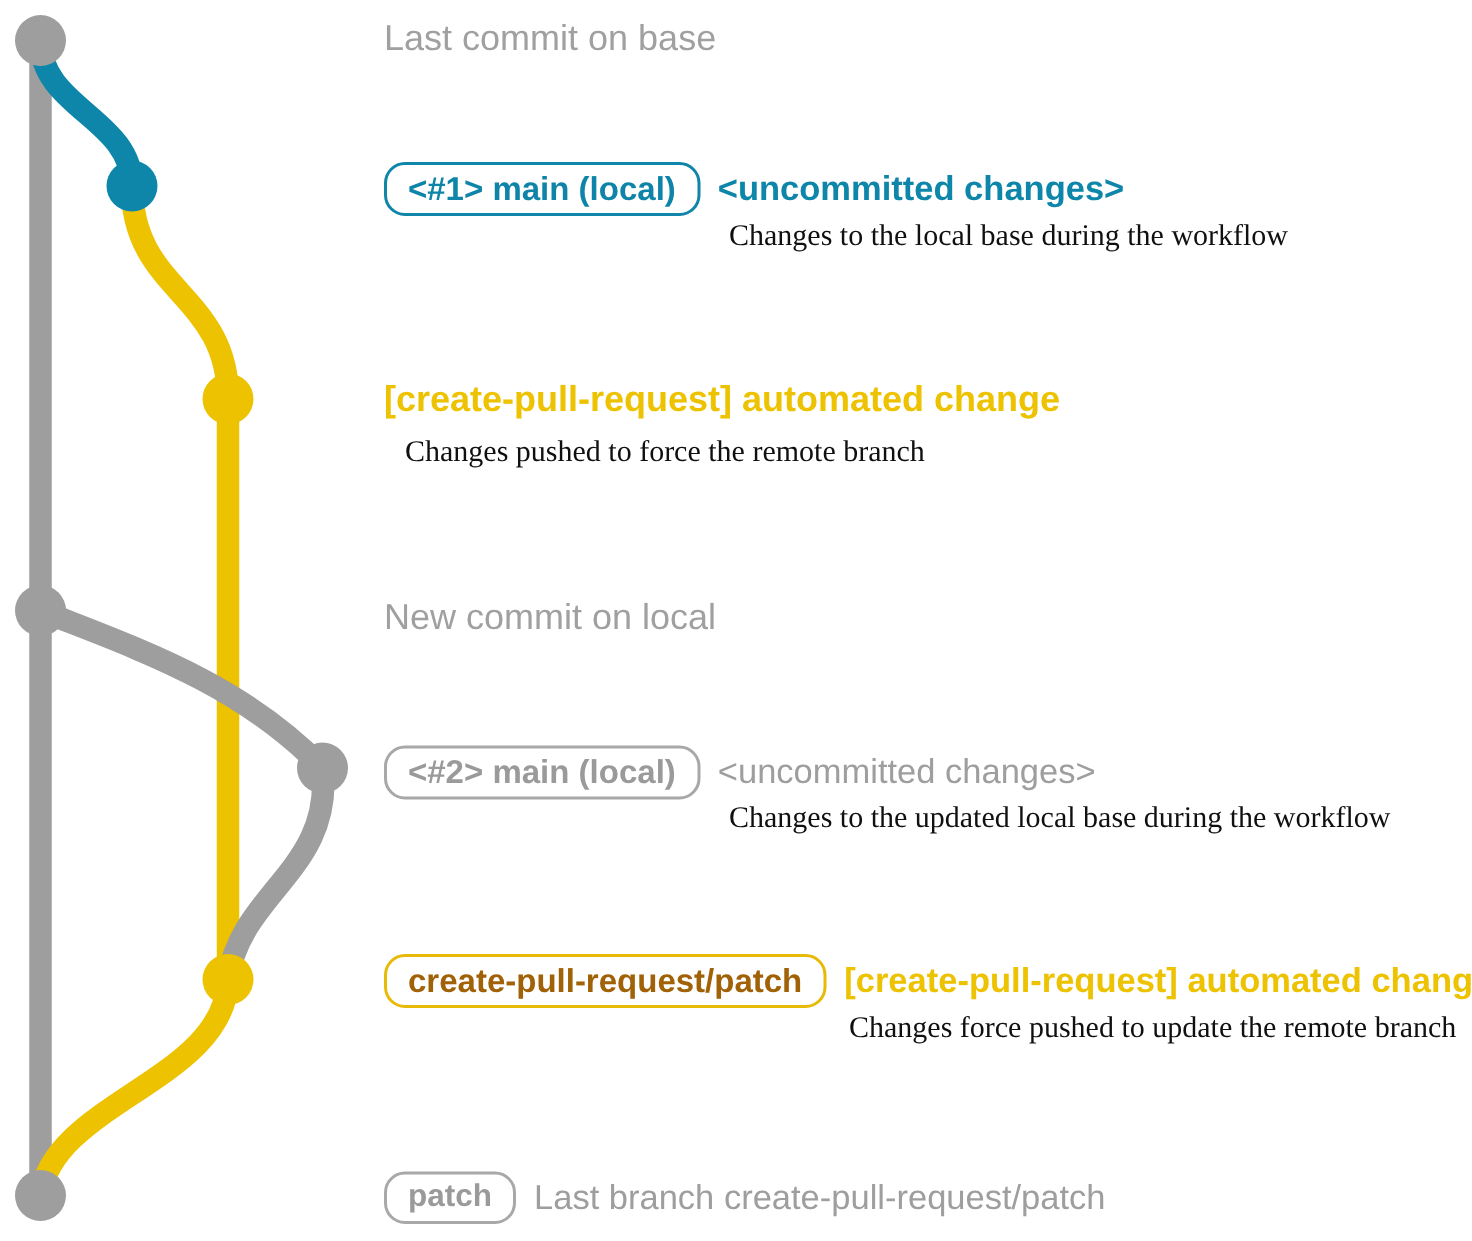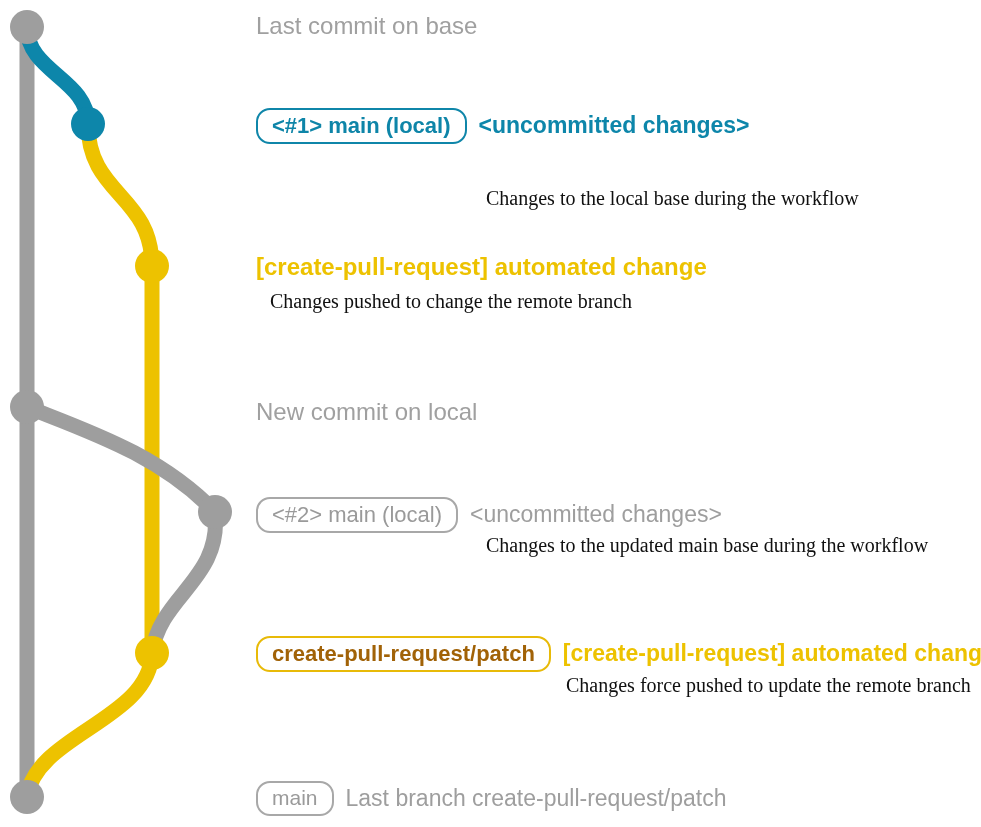--- a/index.html
+++ b/index.html
@@ -58,21 +58,21 @@
     font-weight: bold;
   }
   .badge.yellow {
     border-color: #e8ba08;
     color: #a16207;
     font-weight: bold;
   }
   .badge.gray {
     border-color: #a8a8a8;
     color: #9a9a9a;
-    font-weight: normal;
+    font-weight: bold;
   }
   .badge.small {
     font-size: 21px;
     padding: 4px 14px 5px 14px;
   }
 
   .subject {
     font-size: 23px;
     line-height: 1.1;
     margin-left: 12px;
@@ -134,38 +134,38 @@
   </svg>
 
   <div id="labels-layer">
 
     <div class="standalone gray" style="left:256px; top:12px;">Last commit on base</div>
 
     <div class="row" style="left:256px; top:108px;">
       <span class="badge teal">&lt;#1&gt; main (local)</span>
       <span class="subject teal">&lt;uncommitted changes&gt;</span>
     </div>
-    <div class="note" style="left:486px; top:146px;margin-top:41px;">Changes to the local base during the workflow</div>
+    <div class="note" style="left:486px; top:146px;">Changes to the local base during the workflow</div>
 
     <div class="standalone yellow" style="left:256px; top:253px;">[create-pull-request] automated change</div>
-    <div class="note" style="left:270px; top:290px;">Changes pushed to change the remote branch</div>
+    <div class="note" style="left:270px; top:290px;">Changes pushed to force the remote branch</div>
 
     <div class="standalone gray" style="left:256px; top:398px;">New commit on local</div>
 
     <div class="row" style="left:256px; top:497px;">
       <span class="badge gray">&lt;#2&gt; main (local)</span>
       <span class="subject gray">&lt;uncommitted changes&gt;</span>
     </div>
-    <div class="note" style="left:486px; top:534px;">Changes to the updated main base during the workflow</div>
+    <div class="note" style="left:486px; top:534px;">Changes to the updated local base during the workflow</div>
 
     <div class="row" style="left:256px; top:636px;">
       <span class="badge yellow">create-pull-request/patch</span>
       <span class="subject yellow">[create-pull-request] automated change</span>
     </div>
     <div class="note" style="left:566px; top:674px;">Changes force pushed to update the remote branch</div>
 
     <div class="row" style="left:256px; top:781px;">
-      <span class="badge gray small">main</span>
+      <span class="badge gray small">patch</span>
       <span class="subject gray">Last branch create-pull-request/patch</span>
     </div>
 
   </div>
 </div>
 
 </body></html>

